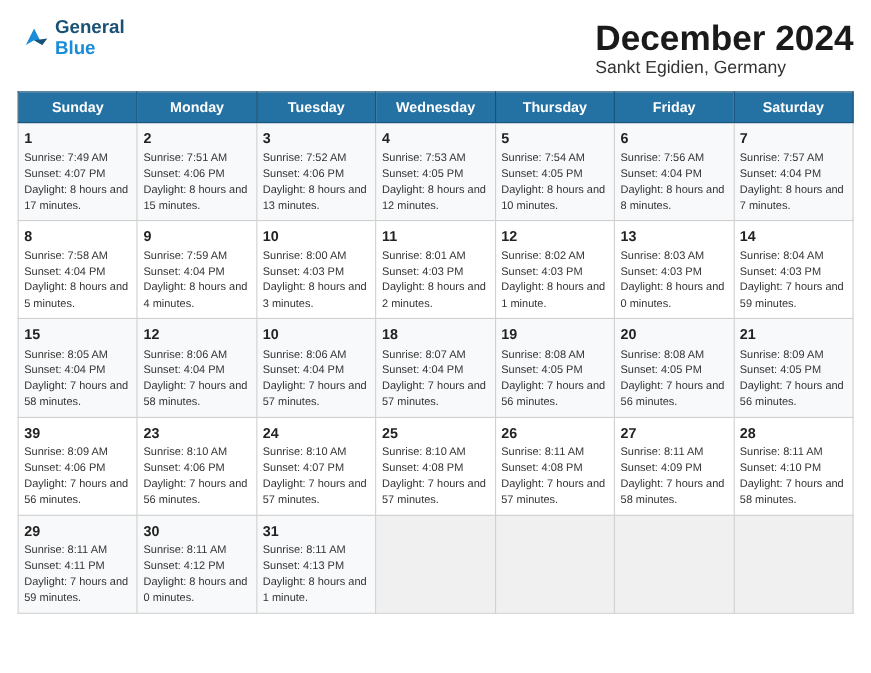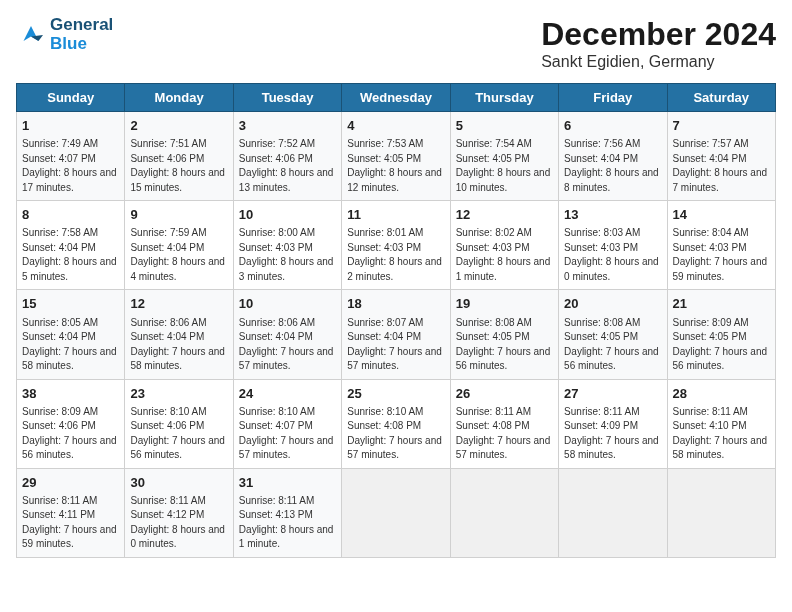--- a/index.html
+++ b/index.html
@@ -204,21 +204,21 @@
           <span class="day-num">20</span>
           <div class="day-info">Sunrise: 8:08 AM<br>Sunset: 4:05 PM<br>Daylight: 7 hours and 56 minutes.</div>
         </td>
         <td>
           <span class="day-num">21</span>
           <div class="day-info">Sunrise: 8:09 AM<br>Sunset: 4:05 PM<br>Daylight: 7 hours and 56 minutes.</div>
         </td>
       </tr>
       <tr>
         <td>
-          <span class="day-num">38</span>
+          <span class="day-num">39</span>
           <div class="day-info">Sunrise: 8:09 AM<br>Sunset: 4:06 PM<br>Daylight: 7 hours and 56 minutes.</div>
         </td>
         <td>
           <span class="day-num">23</span>
           <div class="day-info">Sunrise: 8:10 AM<br>Sunset: 4:06 PM<br>Daylight: 7 hours and 56 minutes.</div>
         </td>
         <td>
           <span class="day-num">24</span>
           <div class="day-info">Sunrise: 8:10 AM<br>Sunset: 4:07 PM<br>Daylight: 7 hours and 57 minutes.</div>
         </td>

